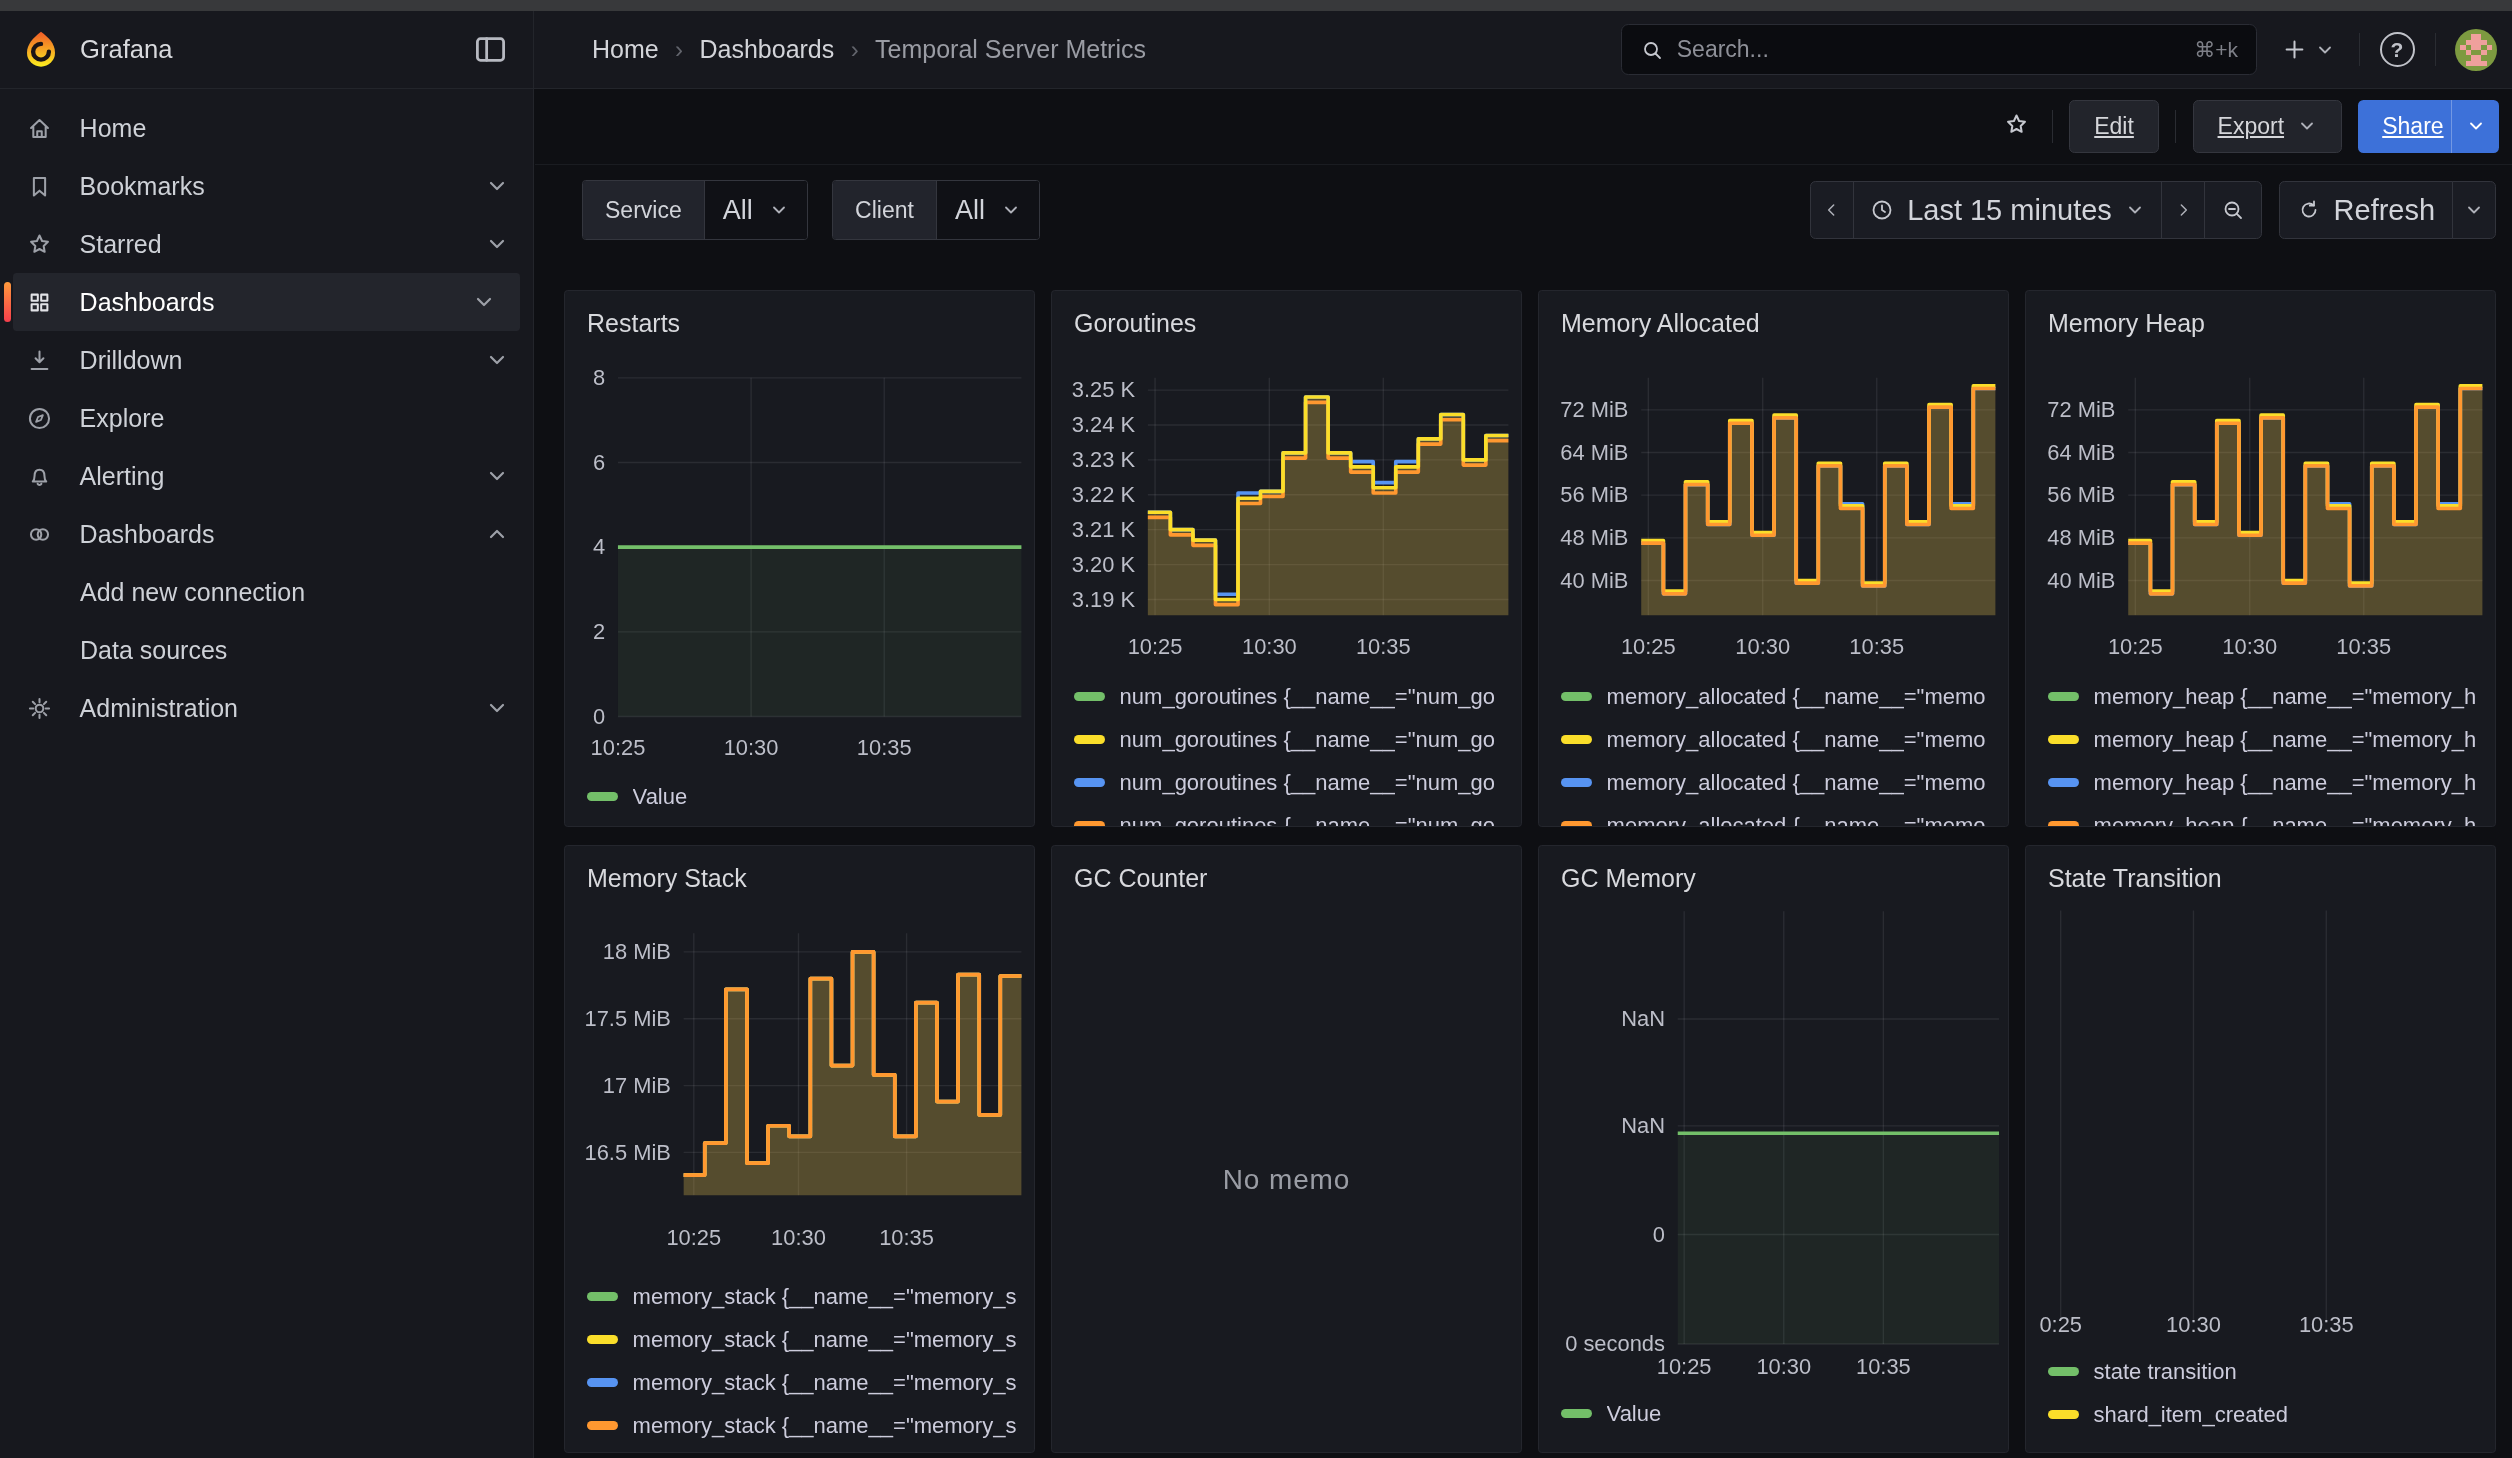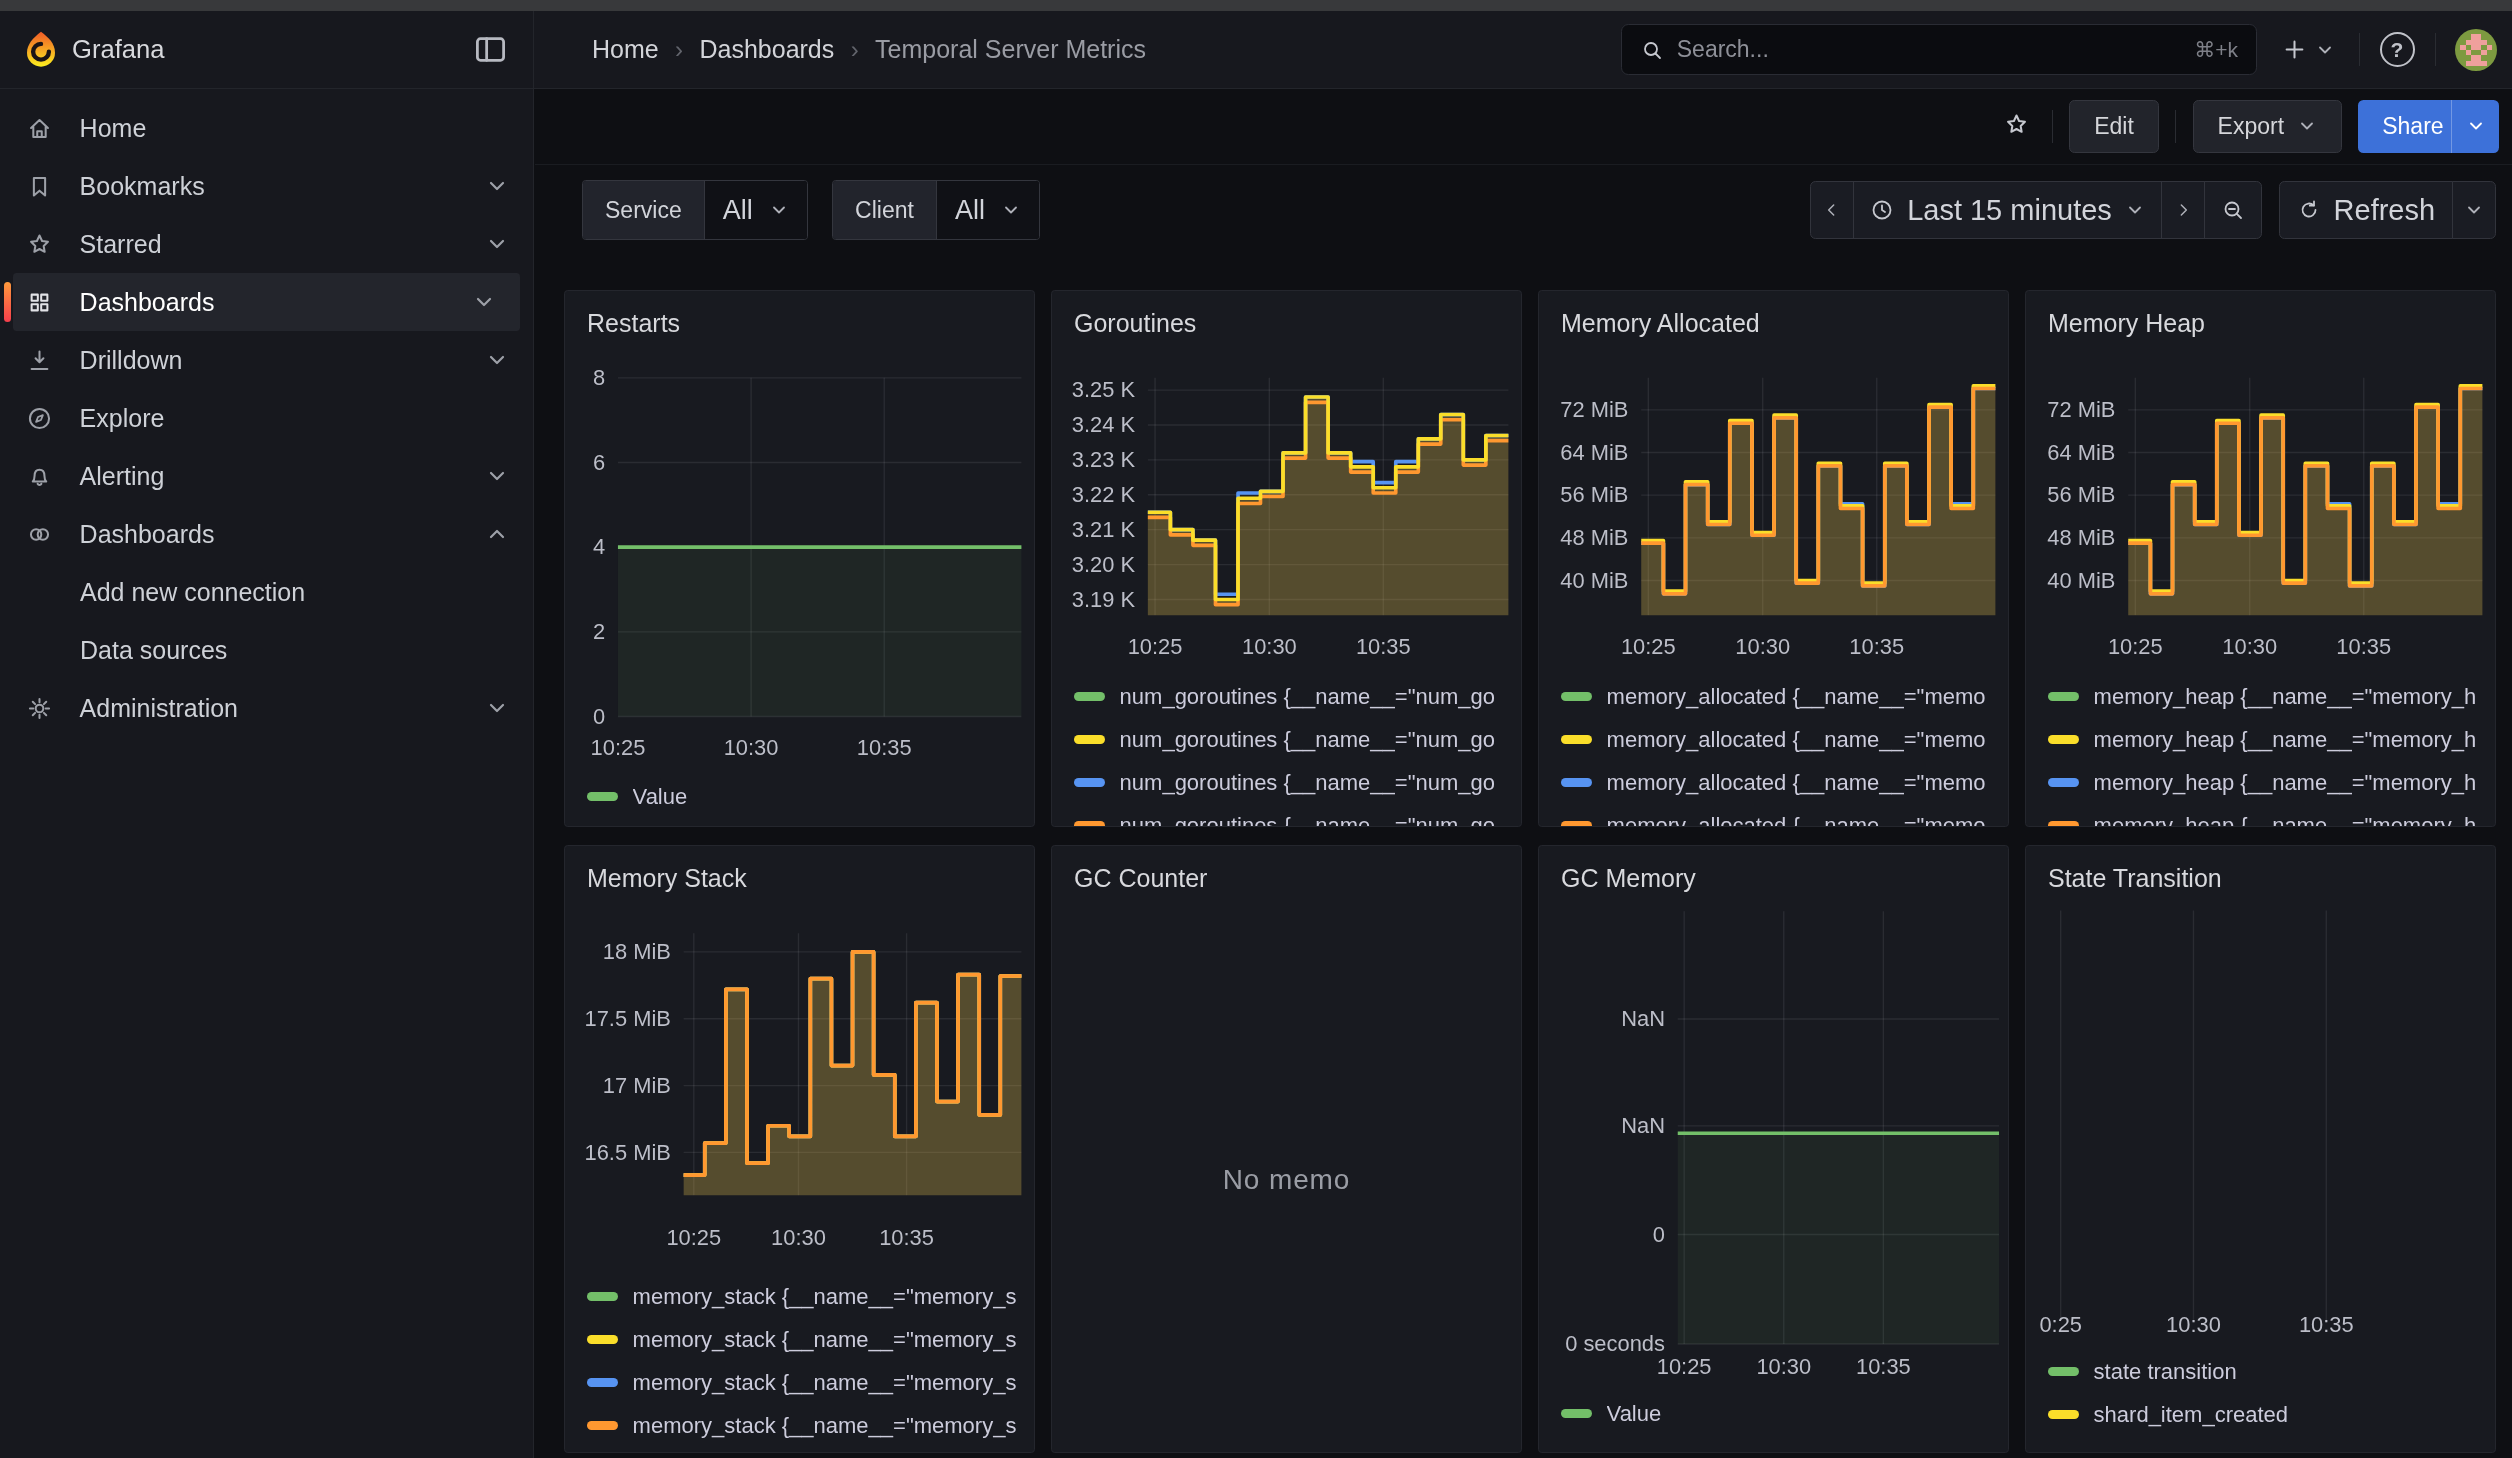--- a/index.html
+++ b/index.html
@@ -2,21 +2,21 @@
 <html style="font-size:14.6px"><head>
 <meta charset="utf-8">
 <style>
   html,body{margin:0;padding:0;}
   body{width:2512px;height:1458px;position:relative;background:#0e0f13;font-family:"Liberation Sans",sans-serif;overflow:hidden;-webkit-font-smoothing:antialiased;}
   .top-strip{position:absolute;top:0;left:0;right:0;height:11px;background:#38393b;}
   
   .topbar{position:absolute;top:11px;left:0;right:0;height:77px;background:#17181e;border-bottom:0.9px solid #23252b;display:flex;z-index:5;}
   .tb-left{width:534px;flex:none;display:flex;align-items:center;padding:0 24px 0 20px;border-right:0.9px solid #23252b;box-sizing:border-box;}
   .logo{width:42px;height:42px;flex:none;}
-  .brand{font-size:25.6px;color:#d8d9dd;font-weight:500;margin-left:10px;flex:1;}
+  .brand{font-size:25.6px;color:#d8d9dd;font-weight:500;margin-left:18px;flex:1;}
   .ic40{width:37px;height:37px;color:#b7b9c1;}
   .ic30{width:27px;height:27px;color:#c6c8cf;}
   .ic26{width:24px;height:24px;color:#c6c8cf;}
   .ic22{width:20px;height:20px;color:#aeb0b8;}
   svg.stroke *{stroke:currentColor;fill:none;stroke-width:1.8;stroke-linecap:round;stroke-linejoin:round;}
   .tb-mid{flex:1;display:flex;align-items:center;padding-left:58px;}
   .crumb{font-size:25px;color:#d3d4d9;cursor:pointer;white-space:nowrap;}
   .crumb.current{color:#9a9ca4;cursor:default;}
   .crumb-sep{color:#62646c;margin:0 16.4px;font-size:24px;}
   .tb-right{display:flex;align-items:center;gap:20px;padding-right:14.6px;}
@@ -35,21 +35,21 @@
   .nav-chev{width:24px;height:24px;color:#9da0a8;flex:none;}
   .nav-chev.up{transform:rotate(180deg);}
   .nav-item.indent{padding-left:80px;}
   .nav-item.active{background:#23252c;border-radius:3.7px;margin:0 12.8px;padding-left:12.8px;}
   .nav-item.active .nav-label{color:#ffffff;font-weight:500;}
   .nav-item.active .nav-ic{color:#e2e3e7;}
   .active-bar{position:absolute;left:-9px;top:9px;width:7.3px;height:40px;border-radius:3.7px;background:linear-gradient(180deg,#FF9A3C,#F53E4C);}
   
   .content{position:absolute;left:535px;top:88px;right:0;bottom:0;background:#0e0f13;}
   .subheader{position:absolute;top:0;left:0;right:0;height:77px;display:flex;align-items:center;justify-content:flex-end;padding-right:12.8px;gap:16.4px;border-bottom:0.9px solid #1a1c21;box-sizing:border-box;}
-  .btn{height:53px;display:flex;align-items:center;border-radius:5.5px;font-size:23px;font-weight:500;color:#d5d6da;background:#22242b;border:0.9px solid #34363e;padding:0 24px;gap:12.8px;cursor:pointer;box-sizing:border-box;}
+  .btn{height:53px;display:flex;align-items:center;border-radius:5.5px;font-size:23px;font-weight:500;color:#d5d6da;background:#22242b;border:0.9px solid #34363e;padding:0 24px;gap:12.8px;cursor:pointer;box-sizing:border-box;text-decoration:underline;}
   .btn-share{background:#3D71D9;border:none;color:#fff;border-radius:5.5px 0 0 5.5px;margin-right:0;}
   .btn-share-caret{background:#3D71D9;border:none;color:#fff;width:48px;justify-content:center;border-radius:0 5.5px 5.5px 0;border-left:0.9px solid rgba(255,255,255,0.28);padding:0;margin-left:-16.4px;}
   .share-wrap{display:flex;}
   .star-btn{background:none;border:none;color:#b4b6be;cursor:pointer;}
   
   .filterbar{position:absolute;top:91px;left:18px;right:0;height:62px;display:flex;align-items:center;padding:0 16.4px 0 29px;box-sizing:border-box;}
   .var{display:flex;height:58px;border:0.9px solid #34363e;border-radius:3.7px;overflow:hidden;margin-right:24px;cursor:pointer;}
   .var-label{background:#22242c;color:#d2d4da;font-size:23px;display:flex;align-items:center;padding:0 22px;}
   .var-value{background:#101116;display:flex;align-items:center;gap:16.4px;padding:0 18px;color:#d2d4da;font-size:27px;font-weight:500;border-left:0.9px solid #34363e;}
   .spacer{flex:1;}

